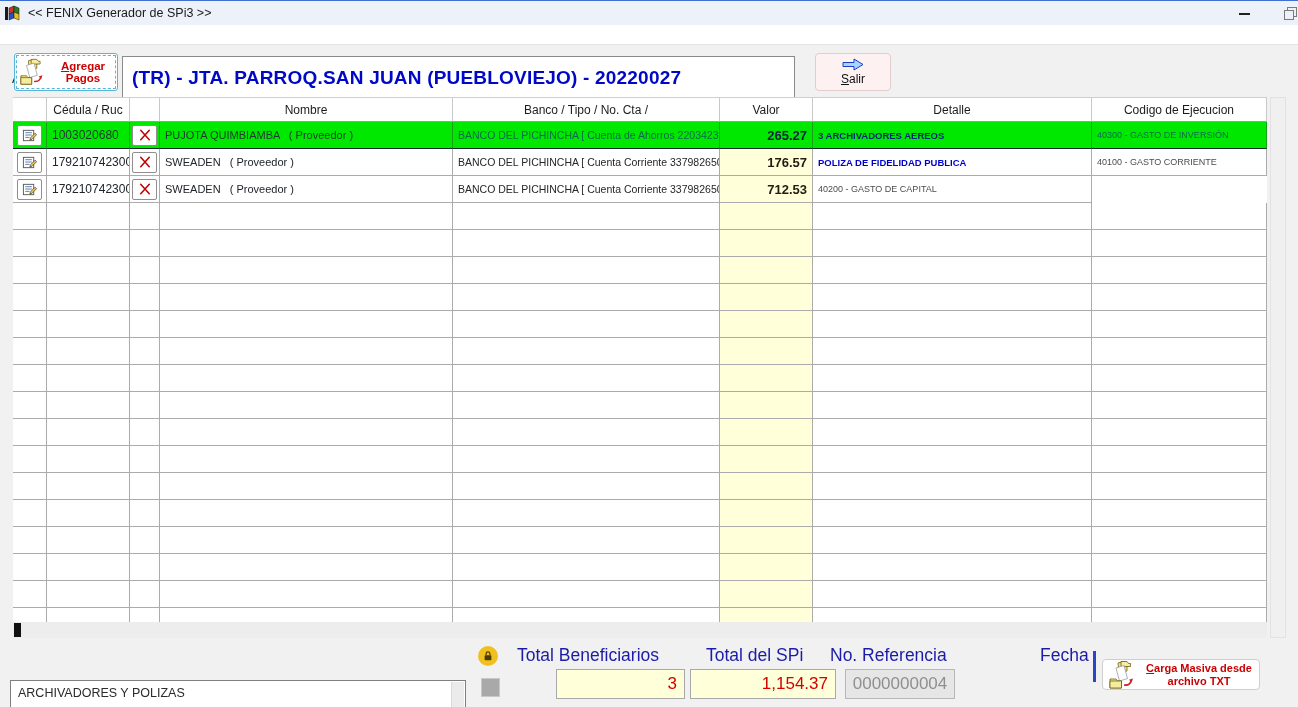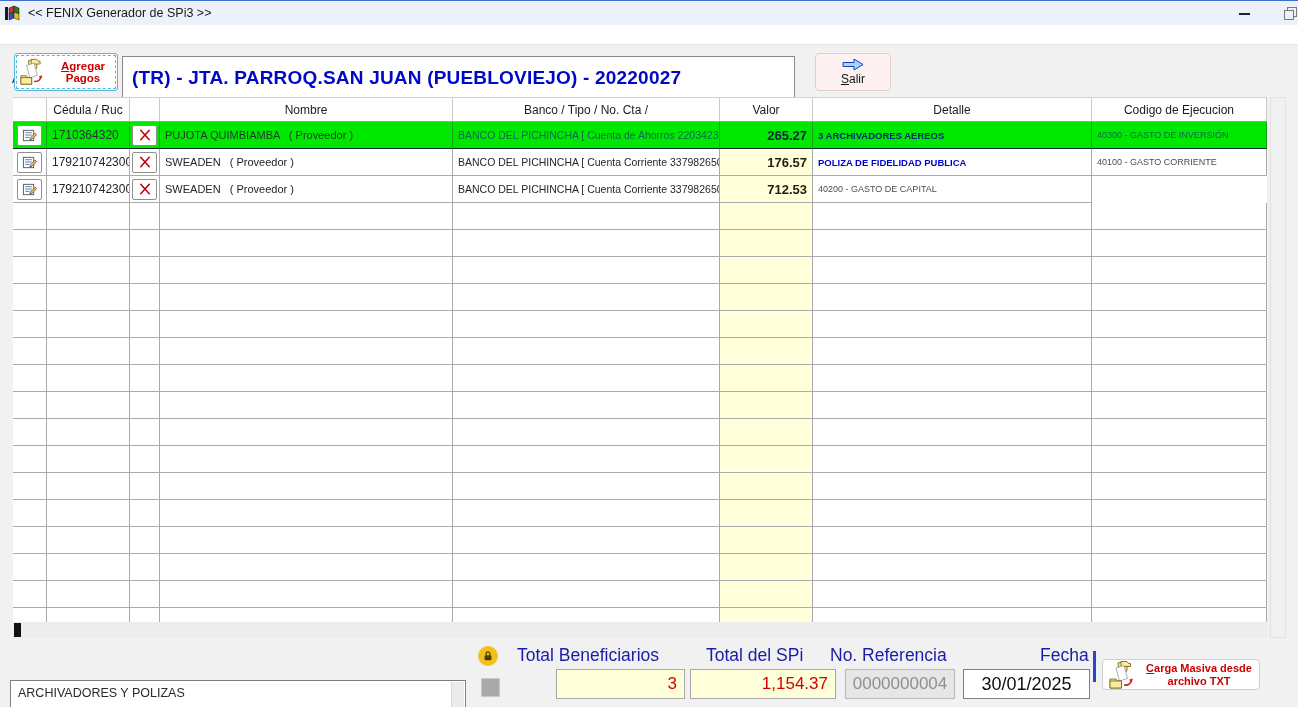--- a/index.html
+++ b/index.html
@@ -154,21 +154,21 @@
     </div>
     <div class="grid-rows">
         <div class="grow row-selected">
           <div class="gc center cell-icon"><span class="cell-btn"><svg width="15" height="15" viewBox="0 0 16 16">
                 <rect x="1.5" y="2.5" width="11" height="11" fill="#fff" stroke="#5a5a5a" stroke-width="1"></rect>
                 <line x1="3.5" y1="5" x2="10.5" y2="5" stroke="#5577aa"></line>
                 <line x1="3.5" y1="7.5" x2="10.5" y2="7.5" stroke="#5577aa"></line>
                 <line x1="3.5" y1="10" x2="8" y2="10" stroke="#5577aa"></line>
                 <path d="M9 10.5 l5 -5 1.6 1.6 -5 5 -2.2 0.6 z" fill="#f5c542" stroke="#333" stroke-width="0.7"></path>
               </svg></span></div>
-          <div class="gc pad t-ced">1710364320</div>
+          <div class="gc pad t-ced">1003020680</div>
           <div class="gc center cell-del"><span class="cell-btn"><svg width="12" height="12" viewBox="0 0 14 14">
                 <path d="M2 1.5 L12 12.5 M12 1.5 L2 12.5" stroke="#c00000" stroke-width="1.8" stroke-linecap="round"></path>
               </svg></span></div>
           <div class="gc pad t-nom">PUJOTA QUIMBIAMBA   ( Proveedor )</div>
           <div class="gc pad t-ban">BANCO DEL PICHINCHA [ Cuenta de Ahorros 2203423236 ]</div>
           <div class="gc right t-val cell-val">265.27</div>
           <div class="gc pad t-det">3 ARCHIVADORES AEREOS</div>
           <div class="gc pad t-cod">40300 - GASTO DE INVERSIÓN</div>
         </div>
         <div class="grow">
@@ -390,21 +390,20 @@
   <div class="flabel lbl-tb">Total Beneficiarios</div>
   <div class="ffield fld-tb">3</div>
 
   <div class="flabel lbl-spi">Total del SPi</div>
   <div class="ffield fld-spi">1,154.37</div>
 
   <div class="flabel lbl-ref">No. Referencia</div>
   <div class="ffield fld-ref">0000000004</div>
 
   <div class="flabel lbl-fec">Fecha</div>
-  <div class="ffield fld-fec">30/01/2025</div>
 
   <div class="blue-rule"></div>
 
   <button class="btn-carga">
     <svg width="32" height="32" viewBox="0 0 32 32">
       <path d="M10 4 l5 -1.5 1 3 3 -0.5 v7 l-8 2 z" fill="#f2e488" stroke="#6b5d10" stroke-width="0.8"></path>
       <path d="M13 2.5 h6 l1.5 2 h2 v3 h-9.5 z" fill="#f7ec9e" stroke="#6b5d10" stroke-width="0.8"></path>
       <path d="M8 9 l8 -2.5 3.5 13 -8 2.5 z" fill="#ffffff" stroke="#9a9a9a" stroke-width="0.8"></path>
       <path d="M2 20 h6 l1.5 2 h4 v7 H2 z" fill="#f2e488" stroke="#6b5d10" stroke-width="0.8"></path>
       <path d="M2 22 h11.5 v7 H2 z" fill="#f7ec9e" stroke="#6b5d10" stroke-width="0.8"></path>

